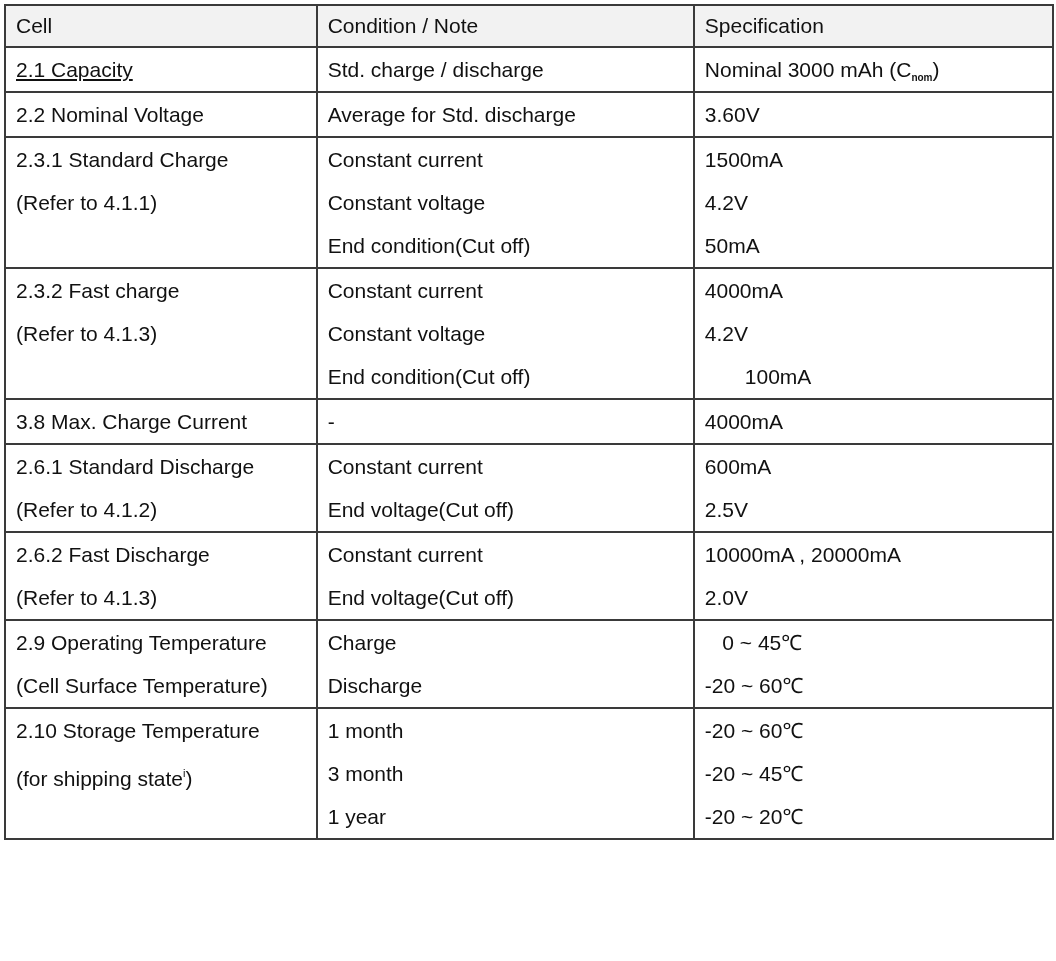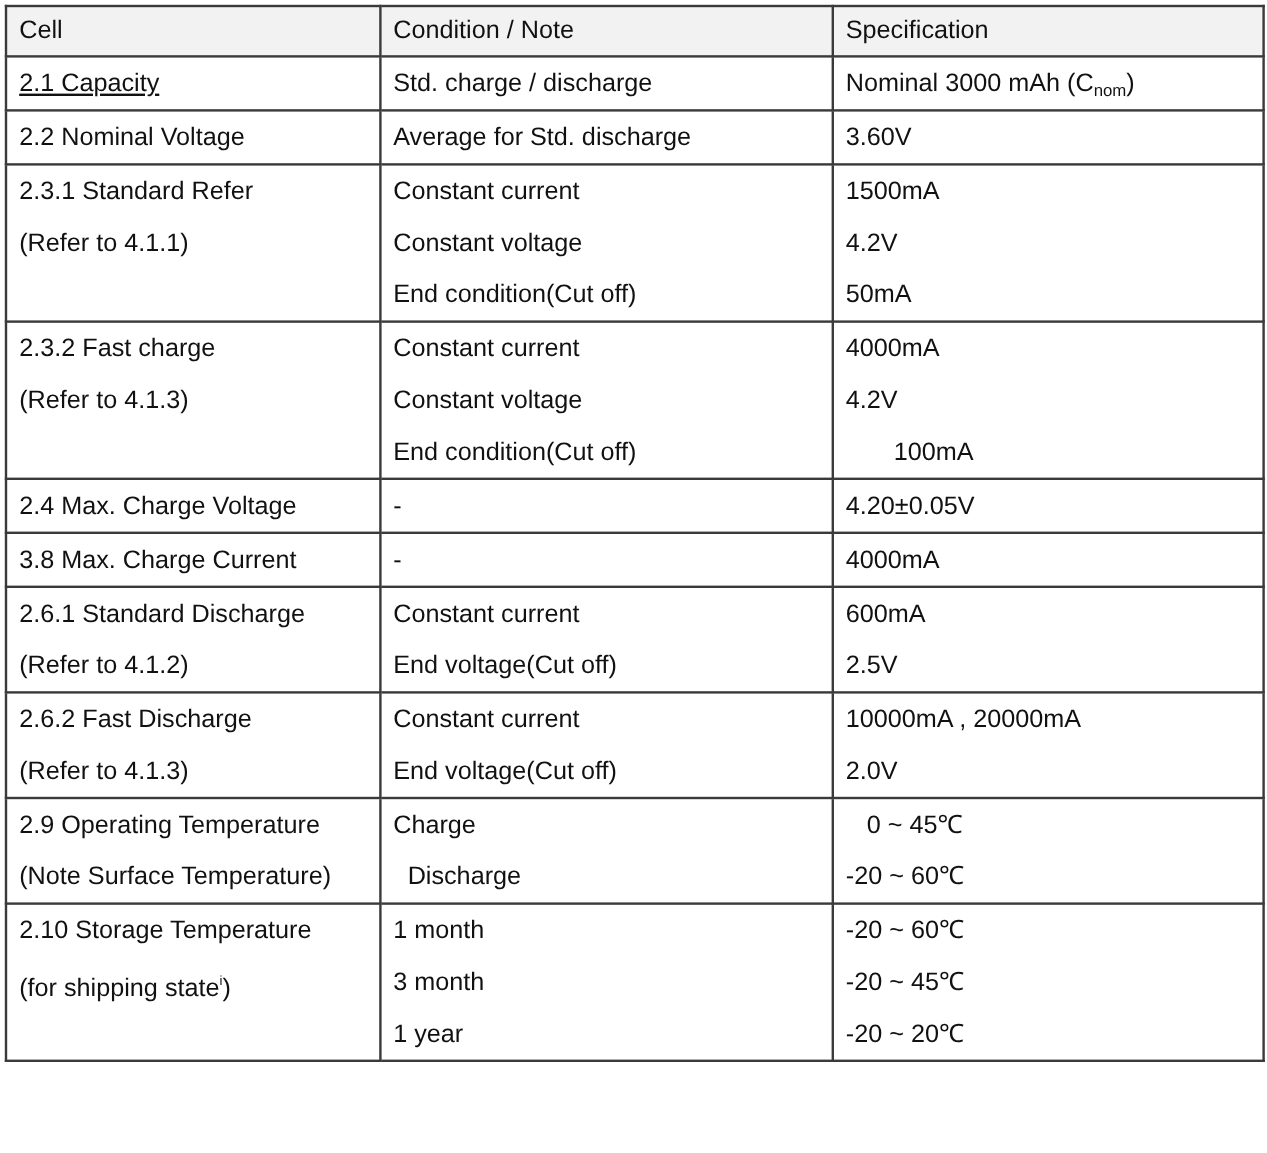--- a/index.html
+++ b/index.html
@@ -15,21 +15,21 @@
     padding: 0 0 0 10px;
     vertical-align: top;
     text-align: left;
     font-weight: normal;
   }
   table.spec th { background: #f2f2f2; height: 40px; vertical-align: middle; }
   col.c1 { width: 312px; }
   col.c2 { width: 378px; }
   col.c3 { width: 360px; }
   .line { height: 43px; line-height: 43px; white-space: nowrap; }
-  sub { font-size: 14px; vertical-align: -4px; }
+  sub { font-size: 10px; vertical-align: -4px; font-weight: bold; }
   sup { font-size: 11px; vertical-align: 9px; }
 </style>
 </head>
 <body>
 
 <table class="spec">
   <colgroup>
       <col class="c1">
       <col class="c2">
       <col class="c3">
@@ -59,21 +59,21 @@
         </td>
         <td>
           <div class="line"><span style="white-space: pre;">Average for Std. discharge</span></div>
         </td>
         <td>
           <div class="line"><span style="white-space: pre;">3.60V</span></div>
         </td>
       </tr>
       <tr>
         <td>
-          <div class="line"><span style="white-space: pre;">2.3.1 Standard Refer</span></div>
+          <div class="line"><span style="white-space: pre;">2.3.1 Standard Charge</span></div>
           <div class="line"><span style="white-space: pre;">(Refer to 4.1.1)</span></div>
         </td>
         <td>
           <div class="line"><span style="white-space: pre;">Constant current</span></div>
           <div class="line"><span style="white-space: pre;">Constant voltage</span></div>
           <div class="line"><span style="white-space: pre;">End condition(Cut off)</span></div>
         </td>
         <td>
           <div class="line"><span style="white-space: pre;">1500mA</span></div>
           <div class="line"><span style="white-space: pre;">4.2V</span></div>
@@ -87,31 +87,20 @@
         </td>
         <td>
           <div class="line"><span style="white-space: pre;">Constant current</span></div>
           <div class="line"><span style="white-space: pre;">Constant voltage</span></div>
           <div class="line"><span style="white-space: pre;">End condition(Cut off)</span></div>
         </td>
         <td>
           <div class="line"><span style="white-space: pre;">4000mA</span></div>
           <div class="line"><span style="white-space: pre;">4.2V</span></div>
           <div class="line"><span style="white-space: pre; margin-left: 40px;">100mA</span></div>
-        </td>
-      </tr>
-      <tr>
-        <td>
-          <div class="line"><span style="white-space: pre;">2.4 Max. Charge Voltage</span></div>
-        </td>
-        <td>
-          <div class="line"><span style="white-space: pre;">-</span></div>
-        </td>
-        <td>
-          <div class="line"><span style="white-space: pre;">4.20±0.05V</span></div>
         </td>
       </tr>
       <tr>
         <td>
           <div class="line"><span style="white-space: pre;">3.8 Max. Charge Current</span></div>
         </td>
         <td>
           <div class="line"><span style="white-space: pre;">-</span></div>
         </td>
         <td>
@@ -142,25 +131,25 @@
           <div class="line"><span style="white-space: pre;">End voltage(Cut off)</span></div>
         </td>
         <td>
           <div class="line"><span style="white-space: pre;">10000mA , 20000mA</span></div>
           <div class="line"><span style="white-space: pre;">2.0V</span></div>
         </td>
       </tr>
       <tr>
         <td>
           <div class="line"><span style="white-space: pre;">2.9 Operating Temperature</span></div>
-          <div class="line"><span style="white-space: pre;">(Note Surface Temperature)</span></div>
+          <div class="line"><span style="white-space: pre;">(Cell Surface Temperature)</span></div>
         </td>
         <td>
           <div class="line"><span style="white-space: pre;">Charge</span></div>
-          <div class="line"><span style="white-space: pre; margin-left: 12px;">Discharge</span></div>
+          <div class="line"><span style="white-space: pre;">Discharge</span></div>
         </td>
         <td>
           <div class="line"><span style="white-space: pre;">   0 ~ 45℃</span></div>
           <div class="line"><span style="white-space: pre;">-20 ~ 60℃</span></div>
         </td>
       </tr>
       <tr>
         <td>
           <div class="line"><span style="white-space: pre;">2.10 Storage Temperature</span></div>
           <div class="line"><span style="white-space: pre;">(for shipping state</span><sup>i</sup><span style="white-space: pre;">)</span></div>

